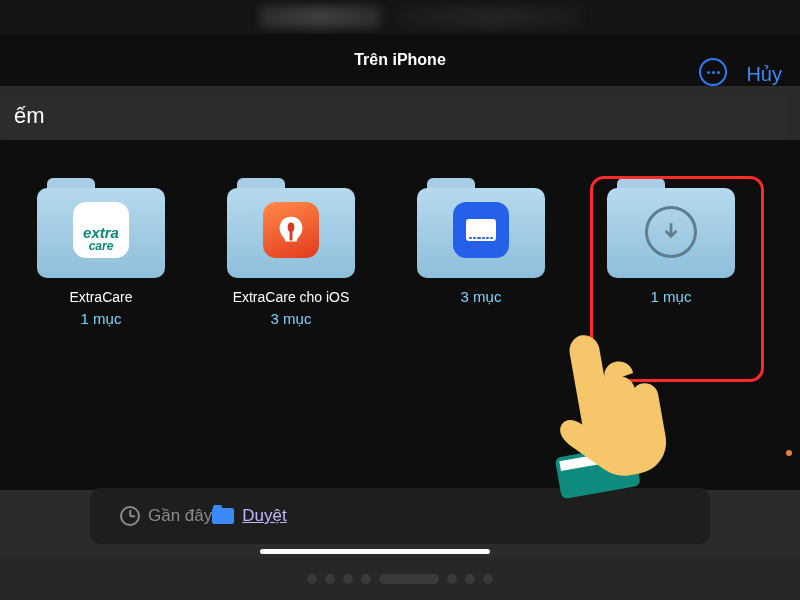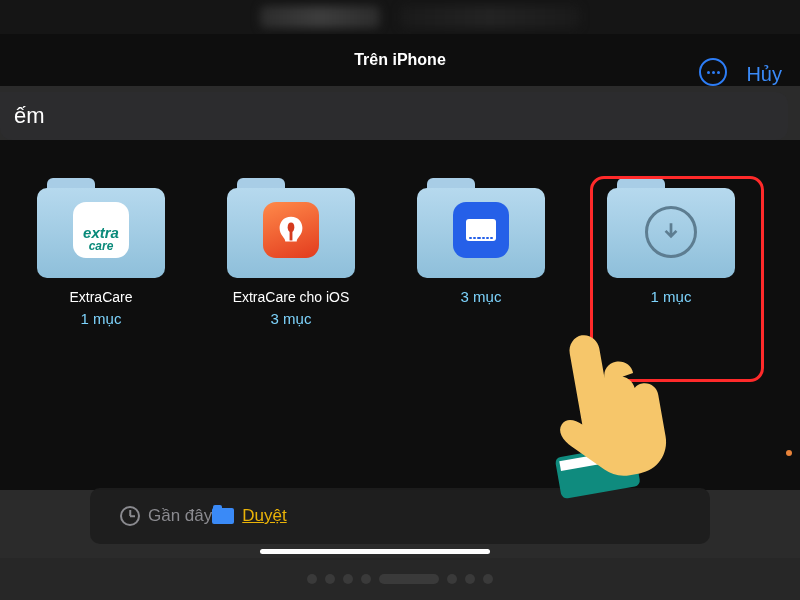--- a/index.html
+++ b/index.html
@@ -101,21 +101,21 @@
     background: #e8833a; border-radius: 50%;
   }
   .bottom-bar {
     position: absolute; left: 90px; right: 90px; bottom: 56px; height: 56px;
     background: rgba(30,30,30,0.95); border-radius: 10px;
     display: flex; align-items: center; justify-content: flex-start;
     padding: 0 60px 0 30px;
   }
   .tab-item { display: flex; align-items: center; gap: 8px; font-size: 17px; cursor: pointer;}
   .tab-recent { color: #8a8a8f; }
-  .tab-browse { color: #eab308; text-decoration: underline; }
+  .tab-browse { color: #c4b5fd; text-decoration: underline; }
   .clock-icon {
     width: 20px; height: 20px; border: 2px solid #8a8a8f; border-radius: 50%; position: relative;
   }
   .clock-icon::before { content:''; position:absolute; left:50%; top:50%; width:1.5px; height:6px; background:#8a8a8f; transform-origin:bottom; transform:translate(-50%,-100%);}
   .clock-icon::after { content:''; position:absolute; left:50%; top:50%; width:5px; height:1.5px; background:#8a8a8f; transform:translate(0,-50%);}
   .folder-mini {
     width: 22px; height: 16px; background: #3a8af7; border-radius: 2px; position: relative;
   }
   .folder-mini::before { content:''; position:absolute; top:-3px; left:1px; width:9px; height:4px; background:#3a8af7; border-radius:2px 2px 0 0;}
   .home-indicator {

